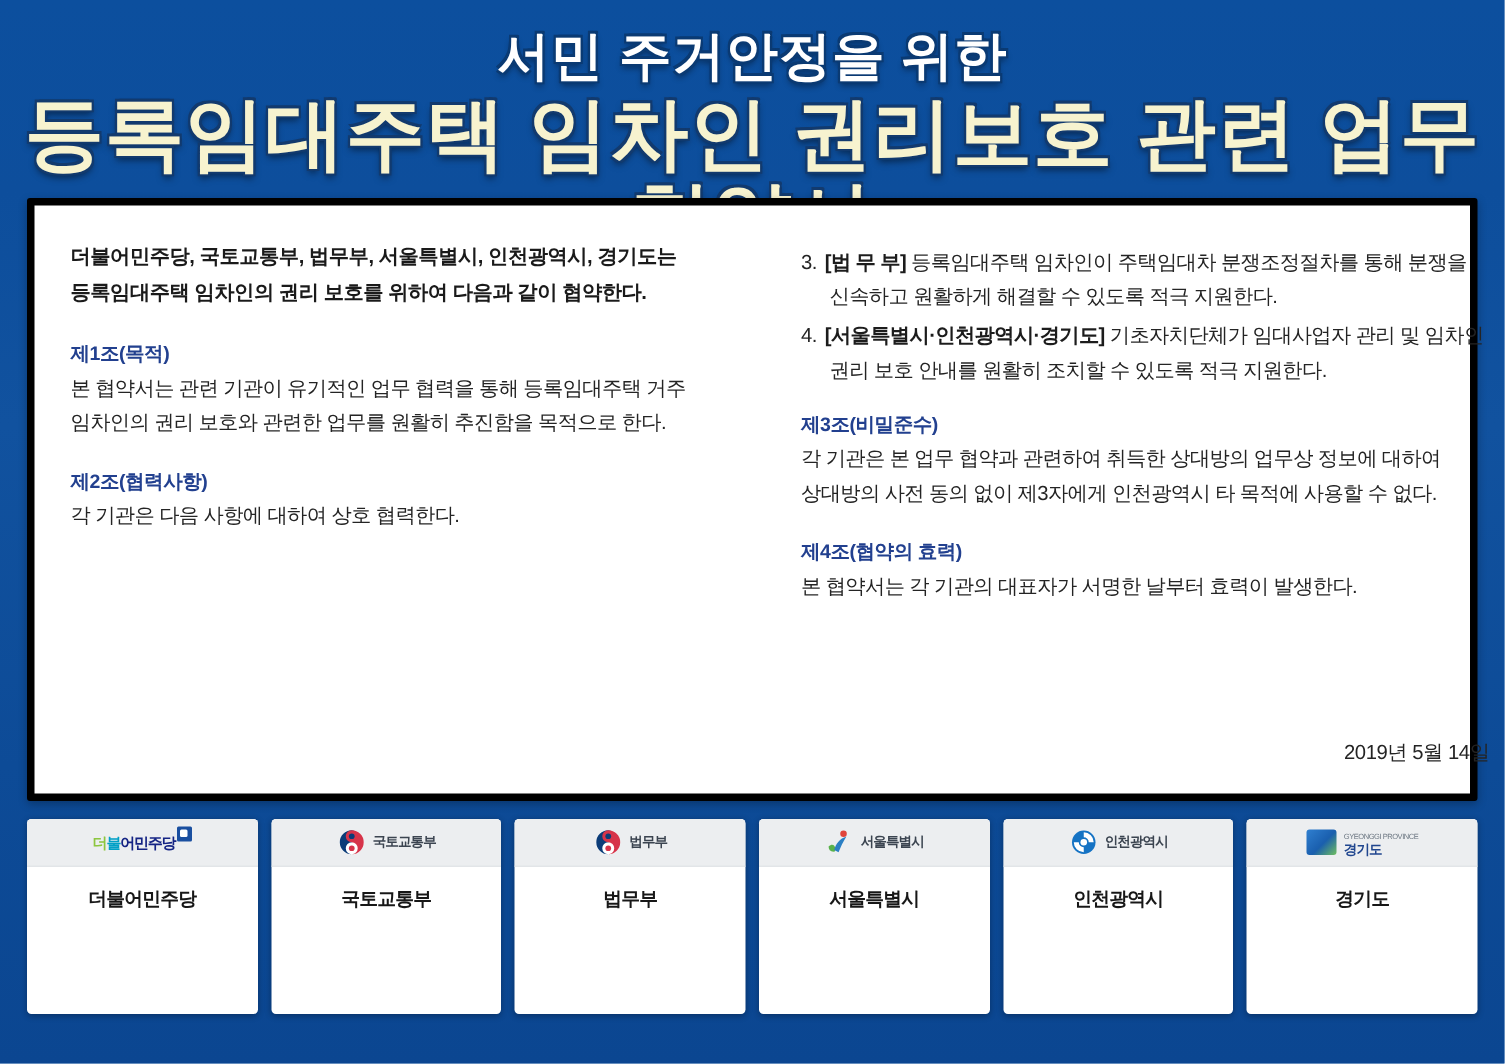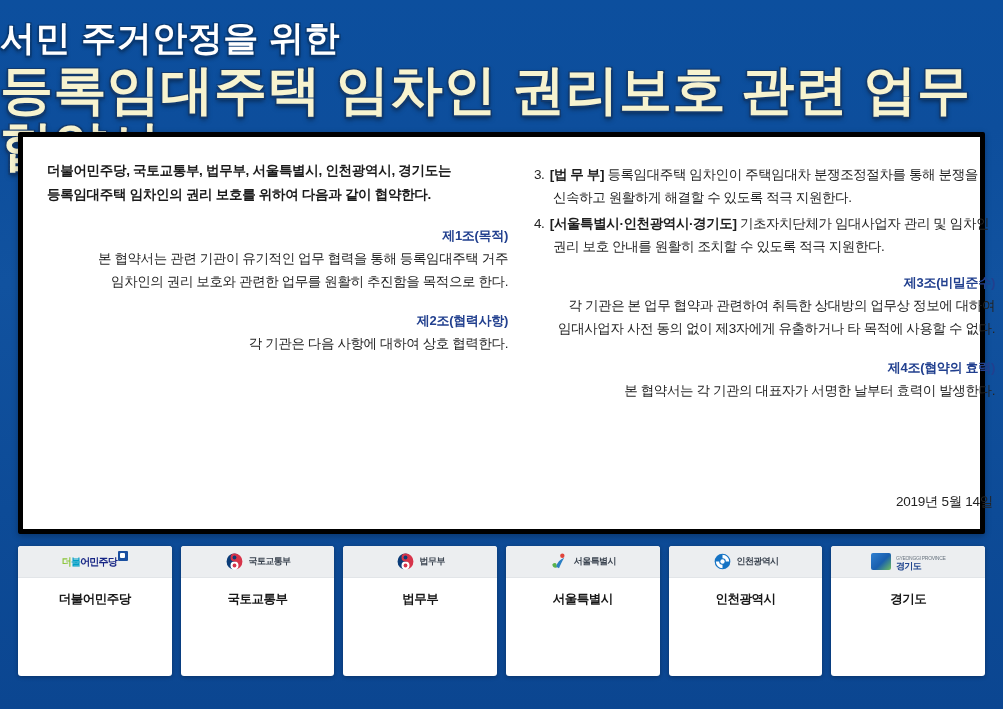--- a/index.html
+++ b/index.html
@@ -37,20 +37,21 @@
     width: 1003px;
     height: 709px;
     display: flex;
     flex-direction: column;
   }
 
   
   .title-block {
     height: 132px;
     padding-top: 16px;
+    text-align: center;
     user-select: none;
   }
 
   .title-line1 {
     font-size: 35px;
     font-weight: bold;
     color: #ffffff;
     letter-spacing: 0.5px;
     line-height: 44px;
     text-shadow:
@@ -99,21 +100,21 @@
   .intro {
     font-size: 13.5px;
     font-weight: bold;
     color: #1a1a1a;
     line-height: 24px;
     letter-spacing: -0.3px;
     word-break: keep-all;
     margin-bottom: 18px;
   }
 
-  .article { margin-bottom: 17px; text-align: right; }
+  .article { margin-bottom: 17px; }
 
   .article-title {
     font-size: 13px;
     font-weight: bold;
     color: #22408f;
     line-height: 21px;
     letter-spacing: -0.3px;
     margin-bottom: 1px;
   }
 
@@ -288,21 +289,21 @@
         </li>
         <li class="item">
           <span class="num">4.</span>
           <span class="org-tag">[서울특별시·인천광역시·경기도]</span>
           <span>기초자치단체가 임대사업자 관리 및 임차인 권리 보호 안내를 원활히 조치할 수 있도록 적극 지원한다.</span>
         </li>
       </ul>
 
       <div class="article" style="margin-top:14px">
         <div class="article-title">제3조(비밀준수)</div>
-        <div class="article-body">각 기관은 본 업무 협약과 관련하여 취득한 상대방의 업무상 정보에 대하여 임대사업자 사전 동의 없이 제3자에게 유출하거나 타 목적에 사용할 수 없다.</div>
+        <div class="article-body">각 기관은 본 업무 협약과 관련하여 취득한 상대방의 업무상 정보에 대하여 상대방의 사전 동의 없이 제3자에게 인천광역시 타 목적에 사용할 수 없다.</div>
       </div>
 
       <div class="article">
         <div class="article-title">제4조(협약의 효력)</div>
         <div class="article-body">본 협약서는 각 기관의 대표자가 서명한 날부터 효력이 발생한다.</div>
       </div>
 
       <div class="sign-date">2019년 5월 14일</div>
 
     </div>

